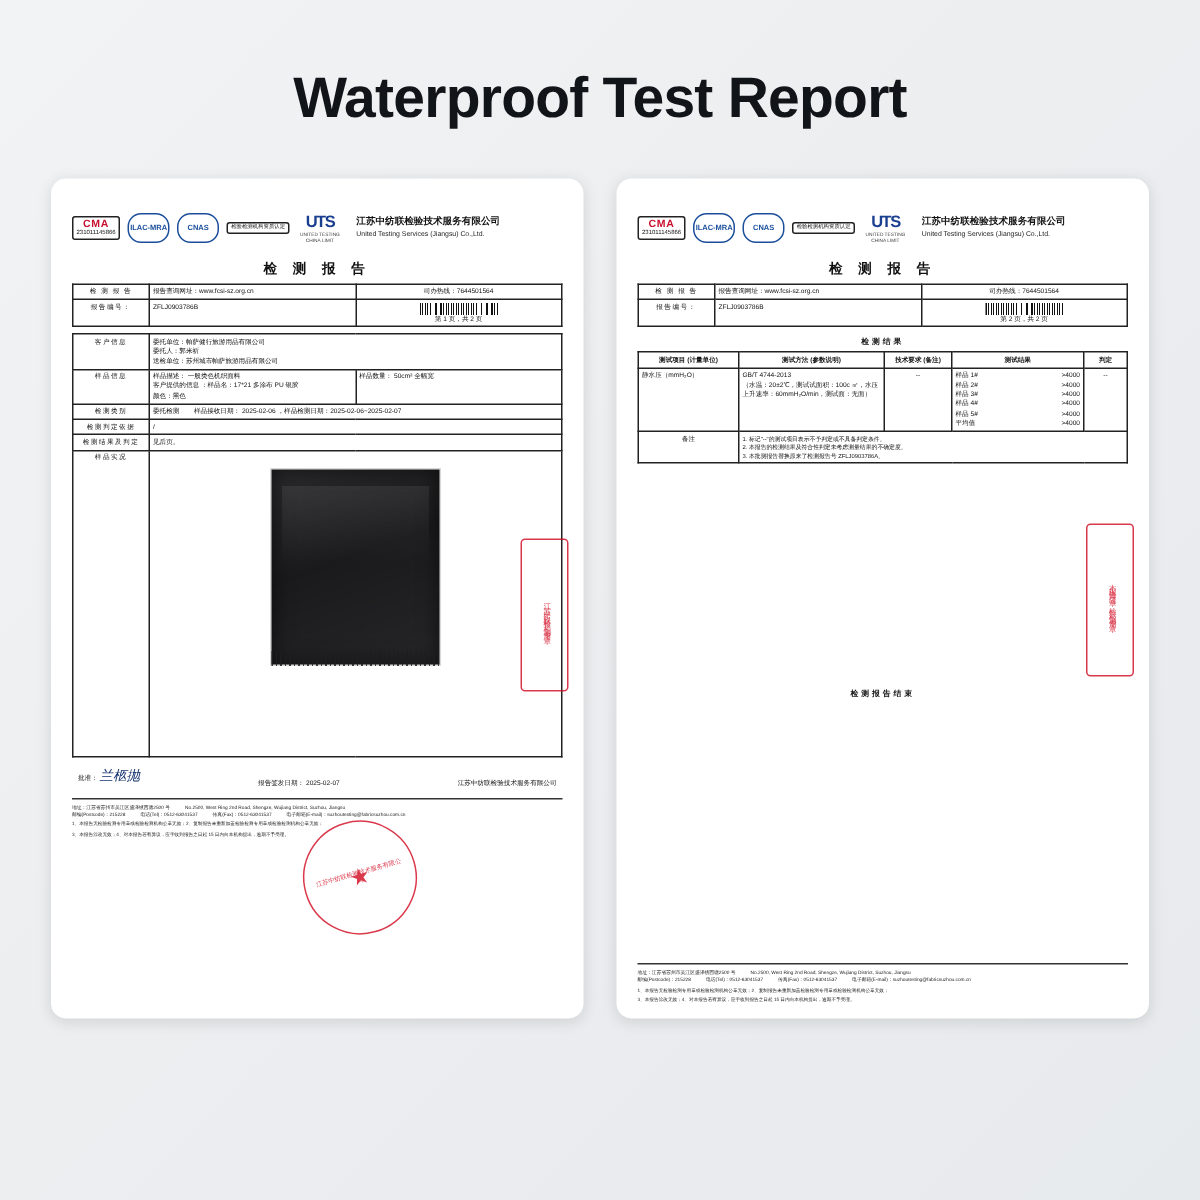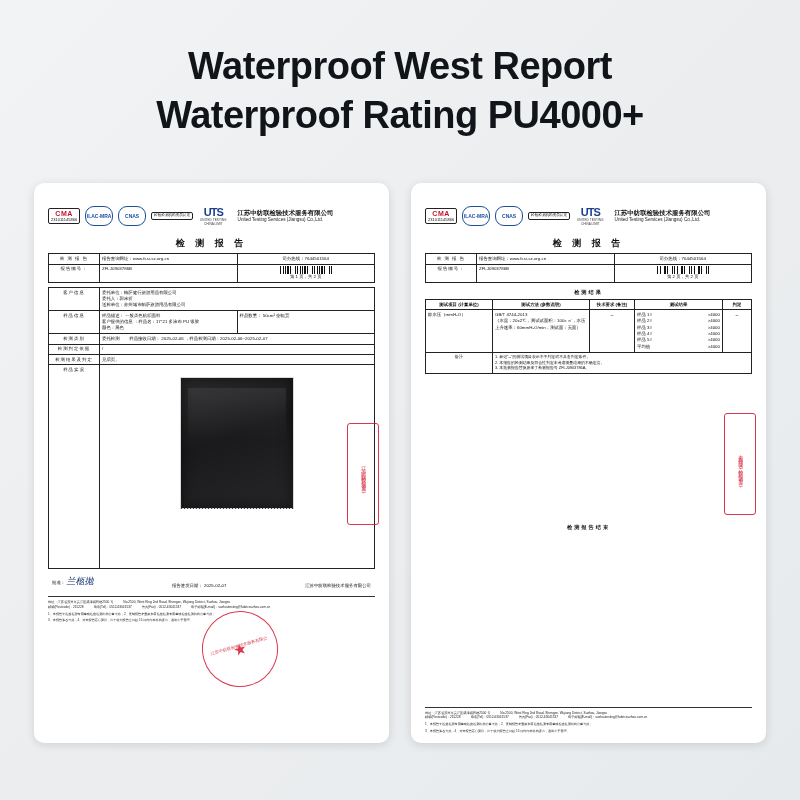--- a/index.html
+++ b/index.html
@@ -30,21 +30,21 @@
     color: #111418;
     letter-spacing: -0.5px;
     line-height: 1.28;
   }
 
   
   .docs {
     display: flex;
     justify-content: center;
     gap: 22px;
-    margin-top: 44px;
+    margin-top: 28px;
   }
   .doc {
     position: relative;
     width: 355px;
     height: 560px;
     background: #ffffff;
     border-radius: 10px;
     box-shadow: 0 2px 10px rgba(0,0,0,0.12);
     box-sizing: border-box;
     padding: 16px 14px 10px 14px;
@@ -259,22 +259,21 @@
     color: #111;
   }
   .tiny { font-size: 3.9px; }
 </style>
 </head>
 <body>
 
 <div class="page">
 
   <div class="headline">
-    <div class="line">Waterproof West Report</div>
-    <div class="line">Waterproof Rating PU4000+</div>
+    <div class="line">Waterproof Test Report</div>
   </div>
 
   <div class="docs">
 
     <div class="doc">
 
       <div class="doc-head">
         <div class="badge cma">
           <span class="big">CMA</span>
           <span>231011145866</span>

